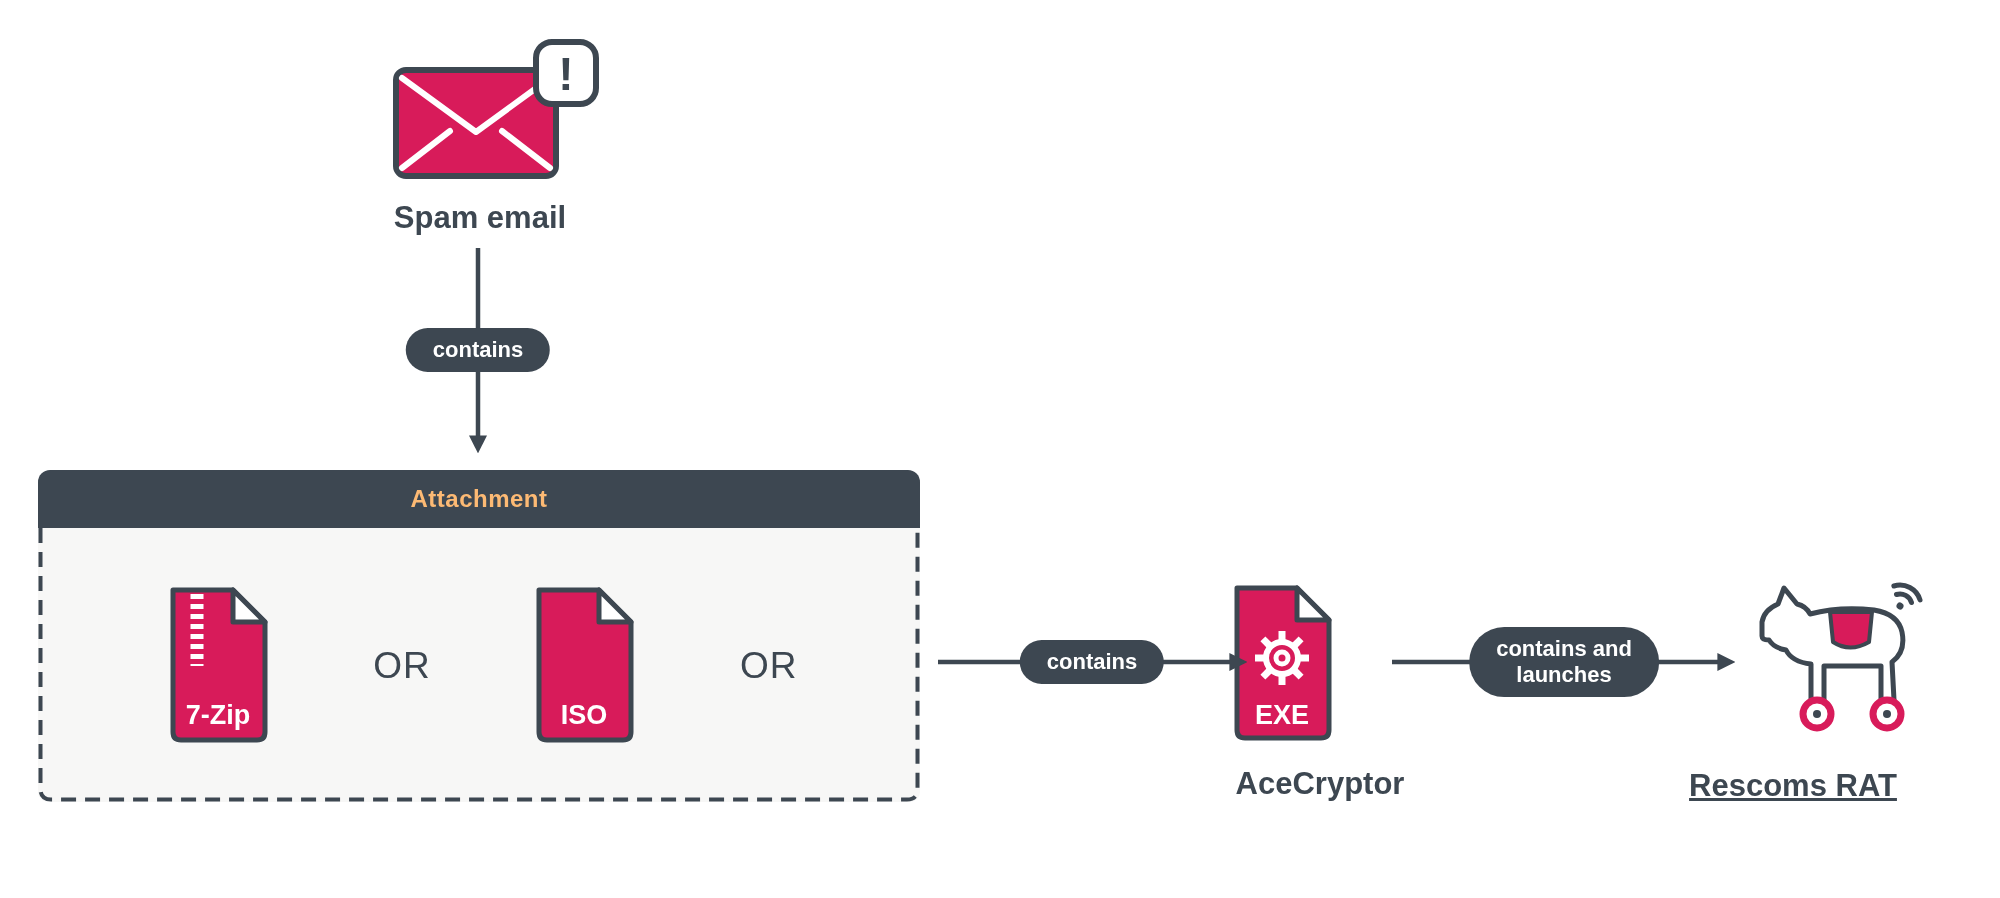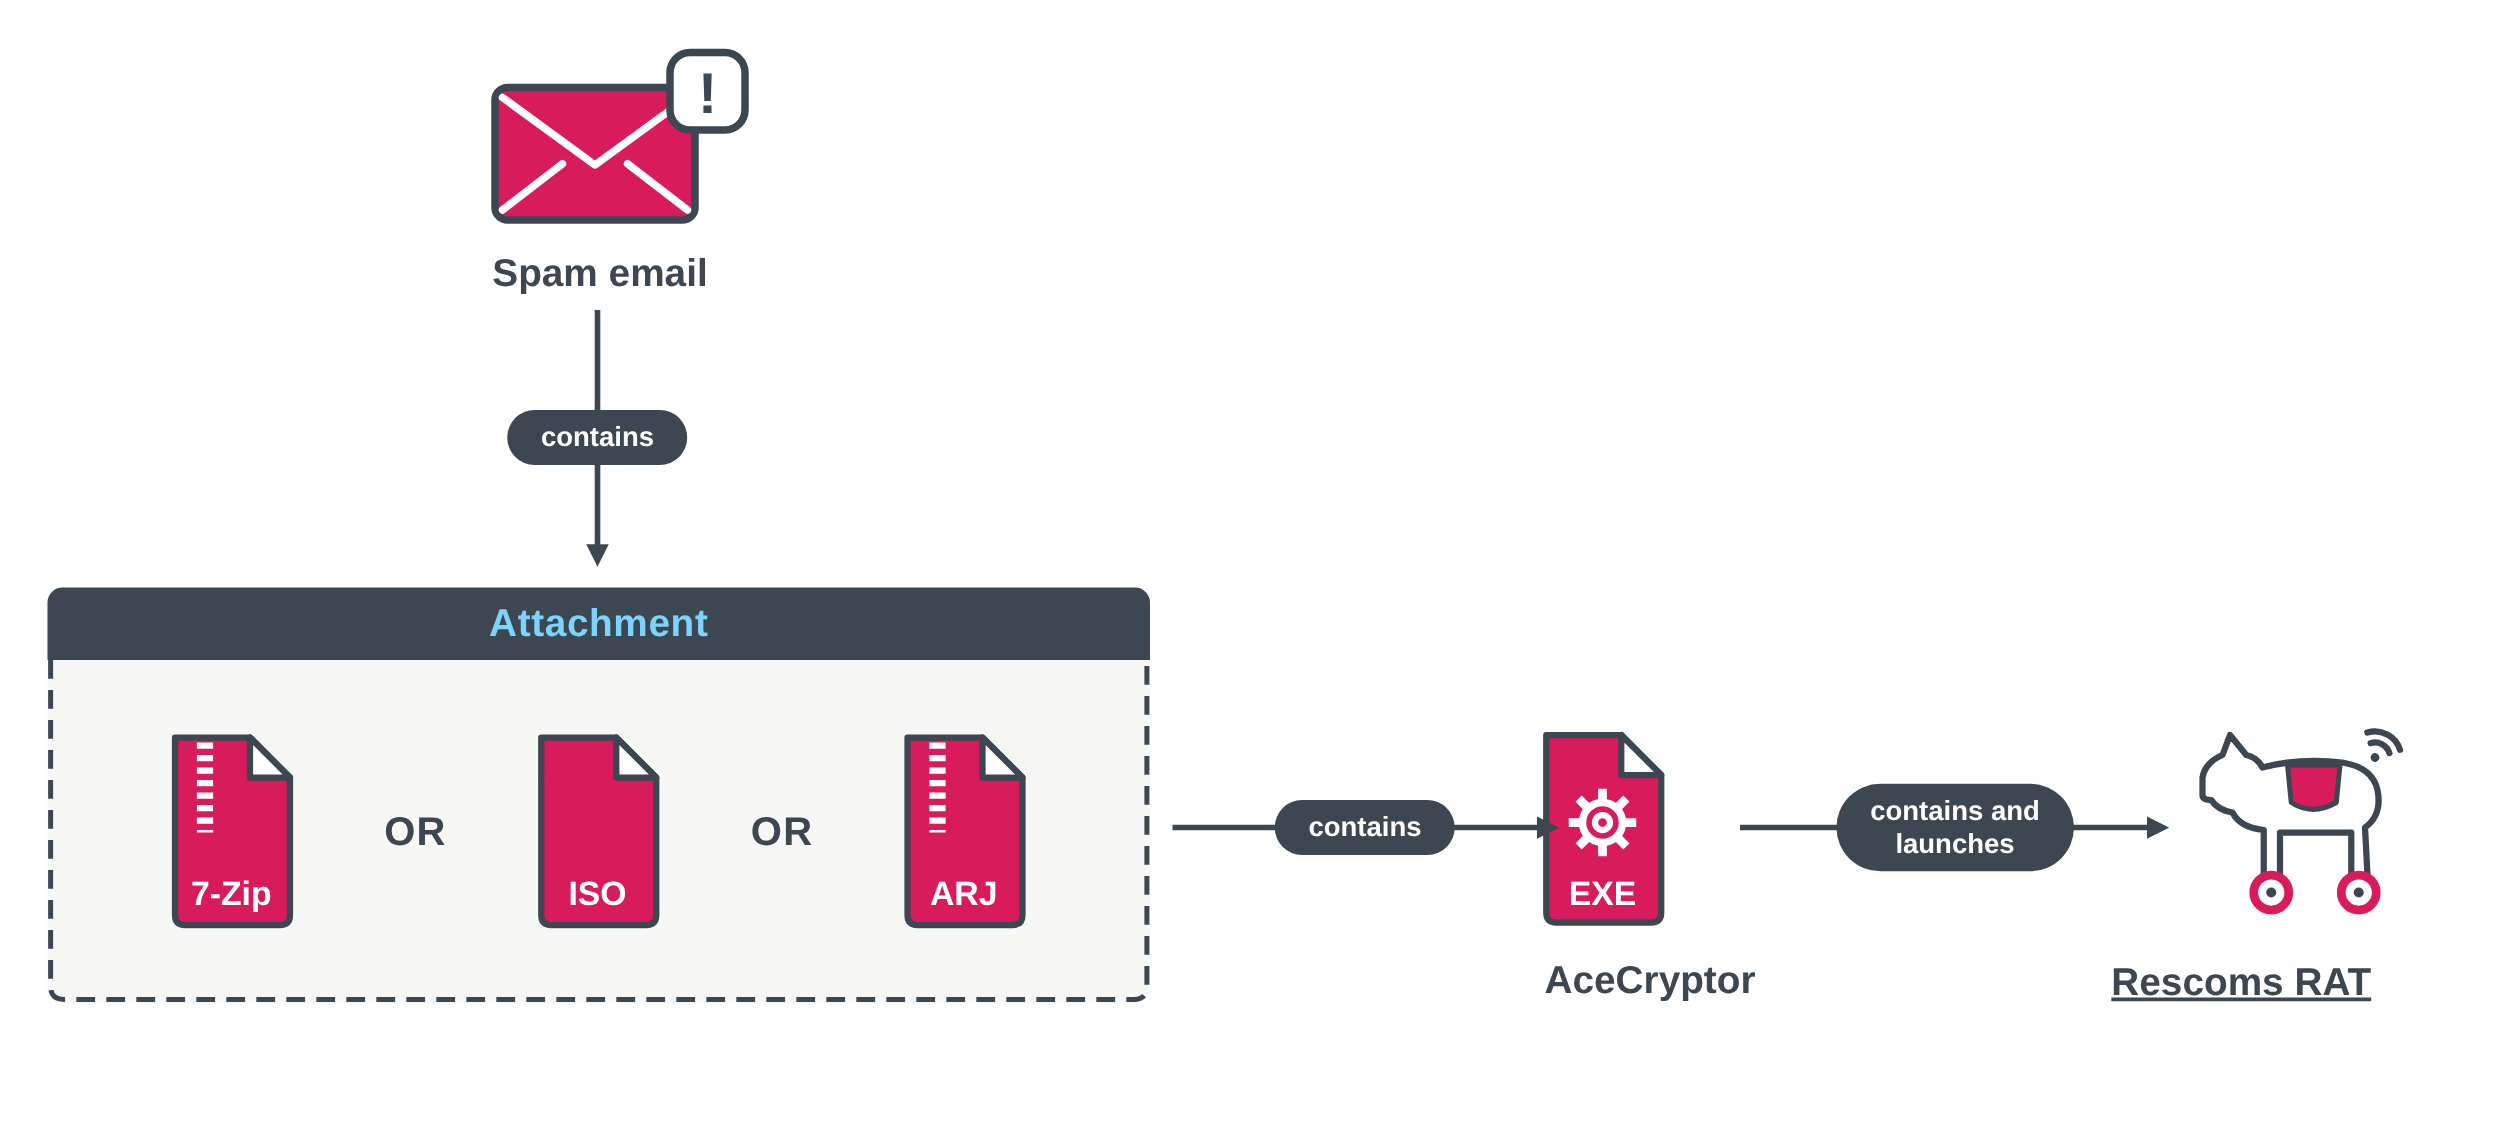--- a/index.html
+++ b/index.html
@@ -18,32 +18,32 @@
   .pill{
     position:absolute;transform:translate(-50%,-50%);
     background:var(--dark);color:#fff;font-size:22px;font-weight:700;
     padding:9px 27px;border-radius:44px;text-align:center;line-height:1.18;white-space:nowrap;
     z-index:3;
   }
   .connectors{z-index:2;pointer-events:none;}
   .connector{stroke:var(--dark);stroke-width:4.5px;}
   .attachment{position:absolute;left:38px;top:470px;width:882px;height:332px;}
   .attachment-header{
-    height:58px;background:var(--dark);border-radius:12px 12px 0 0;color:#7dd3fc;
-    font-size:31px;font-weight:700;display:flex;align-items:center;justify-content:center;
+    height:58px;background:var(--dark);border-radius:12px 12px 0 0;color:#fdba74;
+    font-size:24px;font-weight:700;display:flex;align-items:center;justify-content:center;
     letter-spacing:.5px;
     text-align:center;
   }
   .attachment-body{
     height:274px;background:var(--panel);border-radius:0 0 10px 10px;
     display:flex;align-items:center;justify-content:space-evenly;padding:0 26px;
   }
   .attachment-dashes{position:absolute;left:0;top:0;pointer-events:none;}
   .file-node{text-align:left;line-height:0;}
-  .or{font-size:32px;font-weight:700;color:var(--dark);letter-spacing:1px;line-height:1;}
+  .or{font-size:37px;font-weight:400;color:var(--dark);letter-spacing:1px;line-height:1;}
   svg text.file-label{
     font-family:"Liberation Sans","DejaVu Sans",sans-serif;
     font-size:27px;font-weight:700;fill:#fff;text-anchor:middle;
   }
   svg text.badge-text{
     font-family:"Liberation Sans","DejaVu Sans",sans-serif;
     font-size:46px;font-weight:700;fill:var(--dark);text-anchor:middle;
   }
   .f-accent{fill:var(--accent);} .s-accent{stroke:var(--accent);}
   .f-dark{fill:var(--dark);}     .s-dark{stroke:var(--dark);}
@@ -100,28 +100,20 @@
       <div class="file-node">
         <svg width="116" height="162" viewBox="0 0 116 162">
           <path d="M12 6 H72 L104 38 V148 Q104 156 96 156 H20 Q12 156 12 148 Z" class="f-accent s-dark" stroke-width="5" stroke-linejoin="round"></path>
           <path d="M72 6 V38 H104 Z" class="f-white s-dark" stroke-width="5" stroke-linejoin="round"></path>
           <text x="57" y="140" class="file-label">ISO</text>
         </svg>
       </div>
 
       <div class="or">OR</div>
 
-      <div class="file-node">
-        <svg width="116" height="162" viewBox="0 0 116 162">
-          <path d="M12 6 H72 L104 38 V148 Q104 156 96 156 H20 Q12 156 12 148 Z" class="f-accent s-dark" stroke-width="5" stroke-linejoin="round"></path>
-          <line x1="36" y1="10" x2="36" y2="82" class="s-white" stroke-width="13" stroke-dasharray="5 5"></line>
-          <path d="M72 6 V38 H104 Z" class="f-white s-dark" stroke-width="5" stroke-linejoin="round"></path>
-          <text x="57" y="140" class="file-label">ARJ</text>
-        </svg>
-      </div>
 
     </div>
     <svg class="attachment-dashes" width="882" height="332" viewBox="0 0 882 332">
       <path d="M2.5 58 V319 Q2.5 329.5 13 329.5 H869 Q879.5 329.5 879.5 319 V58" class="no-fill s-dark" stroke-width="4" stroke-dasharray="15 9"></path>
     </svg>
   </div>
 
   <div class="pill" style="left:1092px;top:662px;">
     <span>contains</span>
   </div>

